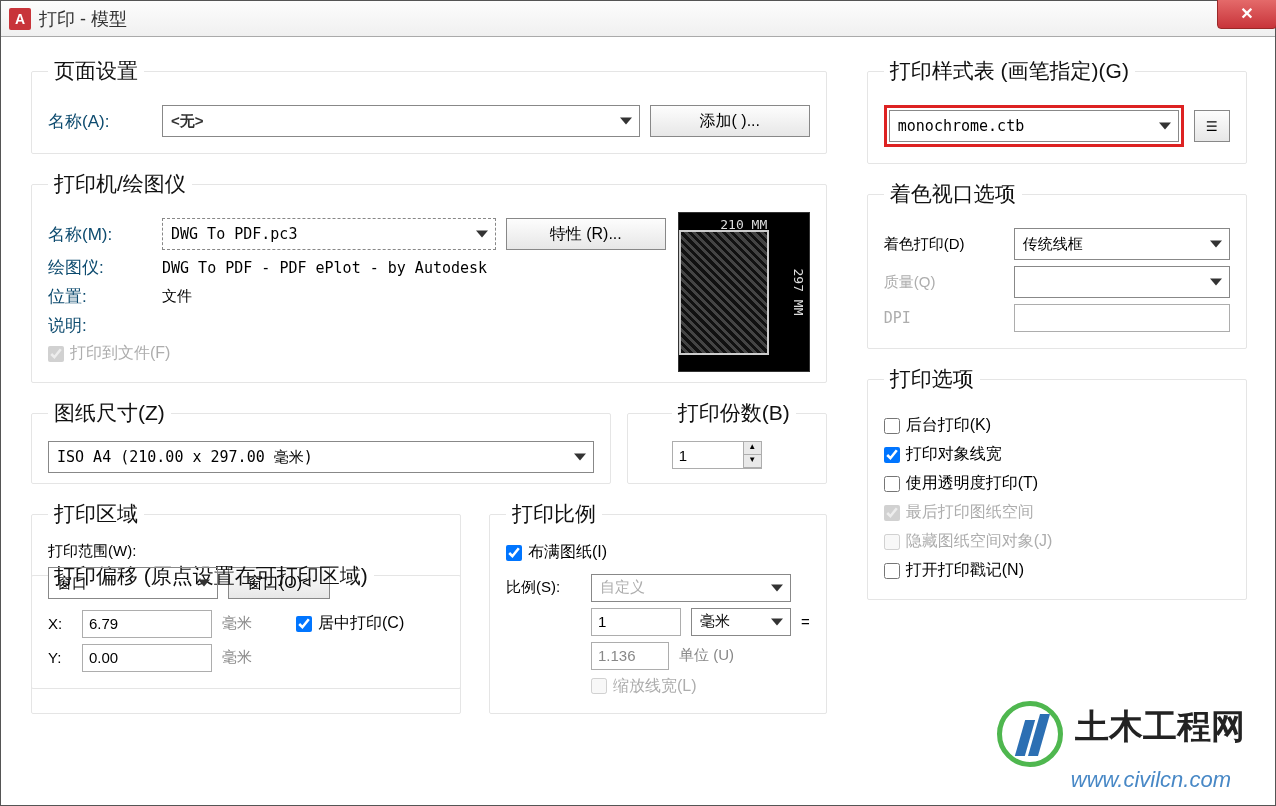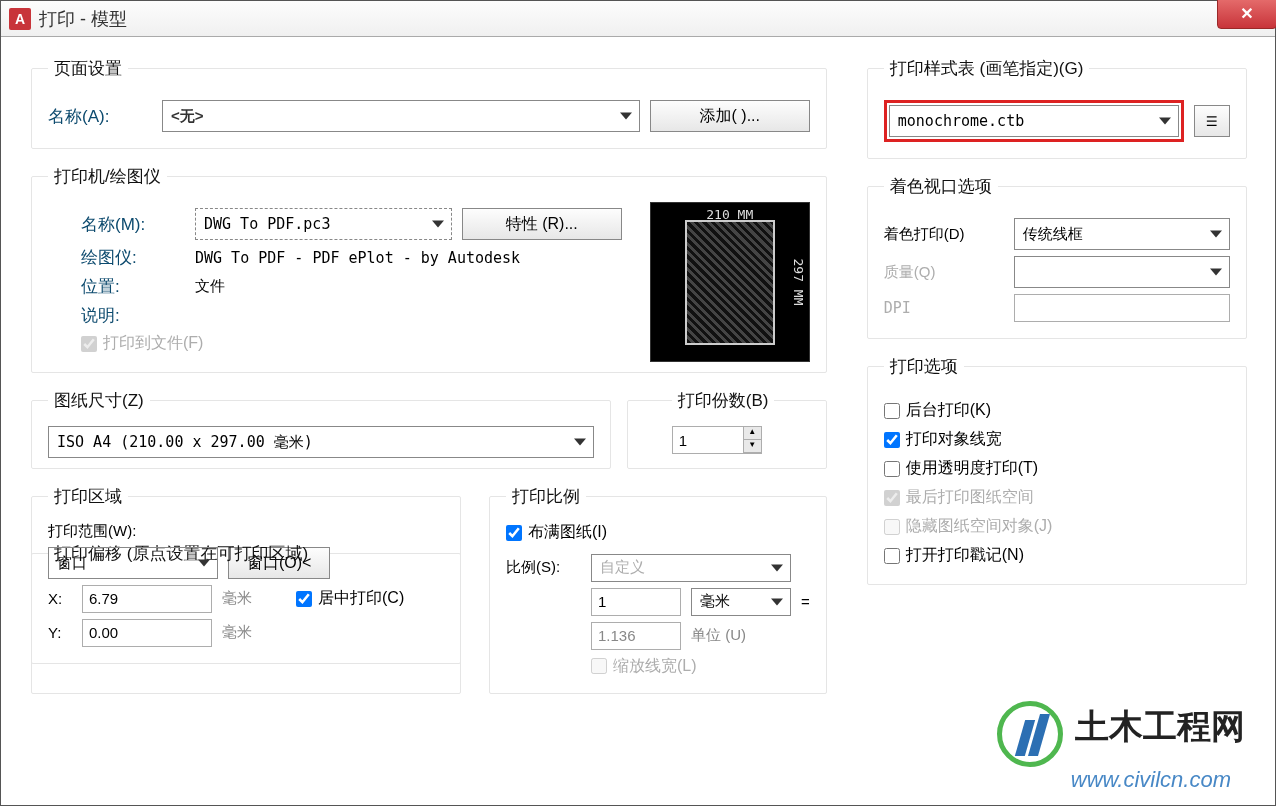--- a/index.html
+++ b/index.html
@@ -59,21 +59,21 @@
 .col-left { width: 830px; }
 .col-right { flex: 1; }
 fieldset {
   border: 1px solid #e5e5e5;
   border-radius: 2px;
   margin-bottom: 16px;
   padding: 14px 16px 10px 16px;
 }
 legend {
   padding: 0 6px;
-  font-size: 17px;
+  font-size: 21px;
   color: #111;
 }
 .row { display: flex; align-items: center; margin: 6px 0; gap: 10px; }
 .label { width: 104px; font-size: 17px; color:#0c4a6e; }
 .select, .input, .combo {
   border: 1px solid #888;
   background: linear-gradient(to bottom, #fefefe, #e9e9e9);
   font-size: 15px;
   padding: 4px 8px;
   height: 32px;
@@ -101,25 +101,25 @@
   background: #fff;
   padding: 3px 6px;
   height: 28px;
   font-size: 15px;
   width: 100px;
 }
 .checkbox { display: inline-flex; align-items: center; gap: 6px; font-size: 16px; }
 .checkbox input { width: 16px; height: 16px; }
 .disabled-label { color:#adadad; }
 .paper-preview {
-  width: 160px; height: 160px;
+  width: 132px; height: 160px;
   background: #000;
   border: 1px solid #333;
   position: relative;
-  display:flex;align-items:center;justify-content:center;
+  display:flex;align-items:center;justify-content:flex-start;
 }
 .paper-preview .sheet {
   width: 90px; height: 125px;
   border: 2px solid #ccc;
   background: repeating-linear-gradient(45deg, #111 0 3px, #444 3px 6px);
 }
 .paper-preview .dim-top { position:absolute; top:4px; left:0; right:0; text-align:center; color:#ddd; font-size:13px; font-family:monospace;}
 .paper-preview .dim-right { position:absolute; right:3px; top:50%; transform:translateY(-50%) rotate(0); color:#ddd; font-size:13px; writing-mode:vertical-rl; font-family:monospace;}
 .highlight-box { border:3px solid #d22; padding:2px; display:inline-block;}
 .two-col { display:flex; gap:28px; }
@@ -158,21 +158,21 @@
           <div class="select-wrap" style="flex:1;">
             <div class="select" style="width:100%;font-weight:bold;color:#333;display:flex;align-items:center;">&lt;无&gt;</div>
             <div class="arrow"></div>
           </div>
           <button class="btn" style="width:160px;">添加( )...</button>
         </div>
       </fieldset>
 
       <fieldset>
         <legend>打印机/绘图仪</legend>
-        <div style="display:flex;gap:28px;margin-left:33px;">
+        <div style="display:flex;gap:12px;">
           <div style="flex:1;">
             <div class="row">
               <div class="label">名称(M):</div>
               <div class="select-wrap" style="flex:1;">
                 <div class="select" style="width:100%;border-style:dashed;font-family:monospace;display:flex;align-items:center;">DWG To PDF.pc3</div>
                 <div class="arrow"></div>
               </div>
               <button class="btn" style="width:160px;">特性 (R)...</button>
             </div>
             <div class="row">
@@ -251,21 +251,21 @@
             <div style="width:75px;"></div>
             <input class="small-input" style="width: 90px;" value="1">
             <div class="select-wrap" style="width:100px;">
               <div class="select small-select" style="width:100%;display:flex;align-items:center;">毫米</div>
               <div class="arrow"></div>
             </div>
             <span>=</span>
           </div>
           <div class="row">
             <div style="width:75px;"></div>
-            <input class="small-input" style="width: 90px; color: rgb(136, 136, 136);" value="1.136">
+            <input class="small-input" style="width: 78px; color: rgb(136, 136, 136);" value="1.136">
             <span class="unit-label">单位 (U)</span>
           </div>
           <div class="row">
             <div style="width:75px;"></div>
             <label class="checkbox disabled-label">
               <input type="checkbox" disabled="" style="">
               <span>缩放线宽(L)</span>
             </label>
           </div>
         </fieldset>

